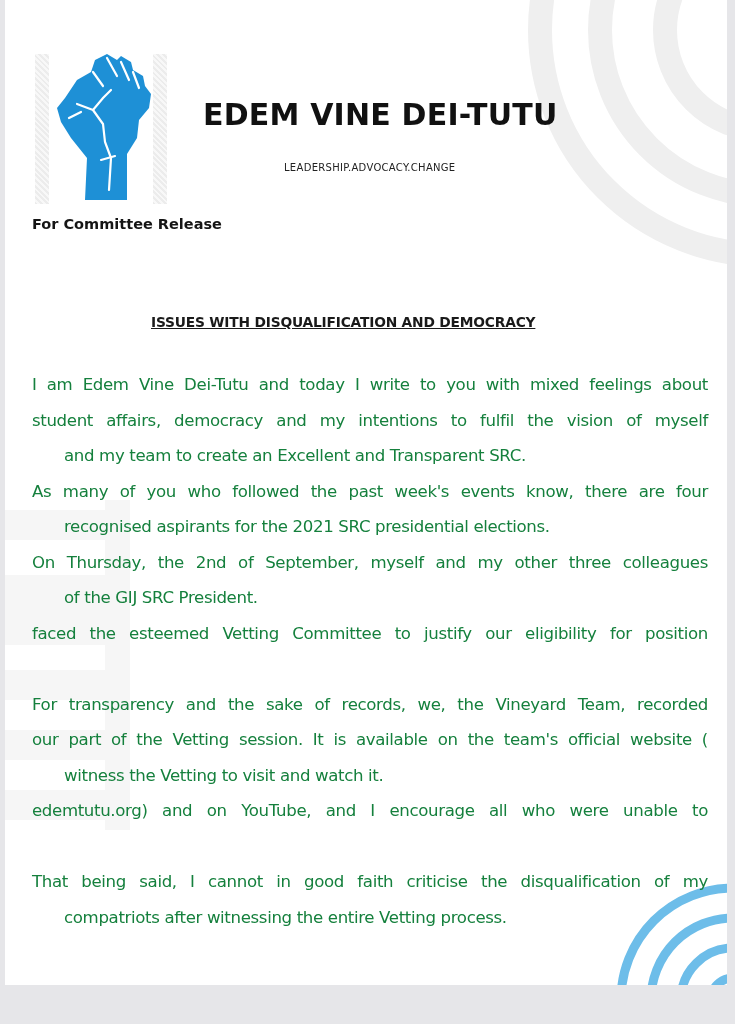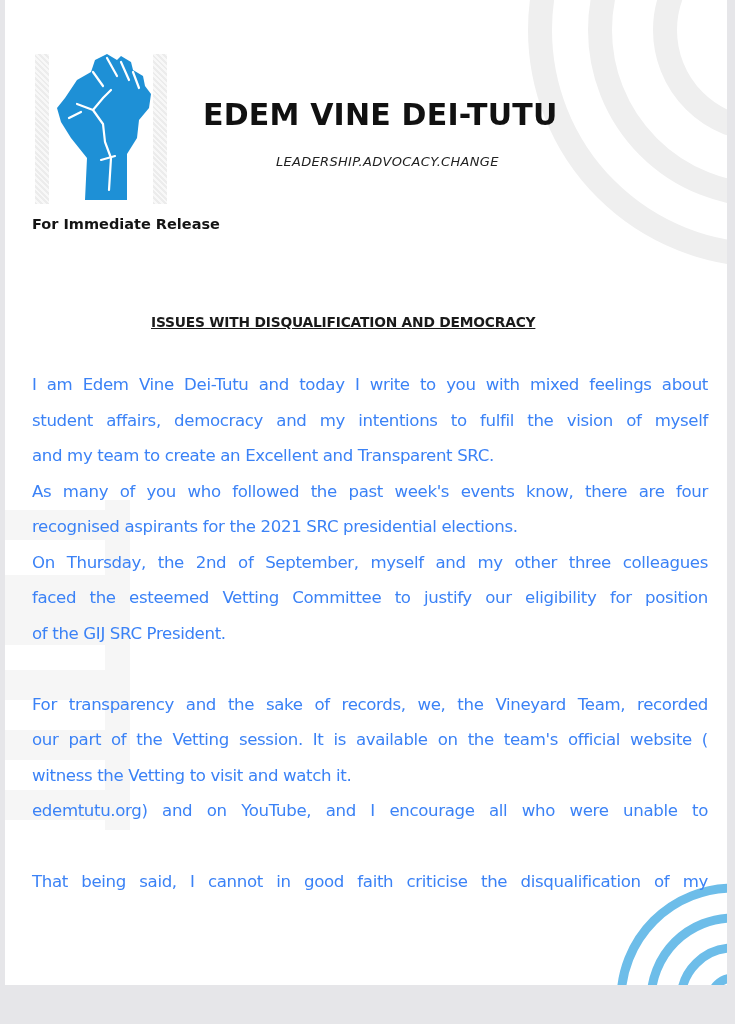--- a/index.html
+++ b/index.html
@@ -20,41 +20,41 @@
       background-image: repeating-linear-gradient(45deg, #ececec 0 2px, #f8f8f8 2px 4px); }
     .logo-bar.left { left: 4px; }
     .logo-bar.right { left: 122px; }
     .logo-wrap svg { position: absolute; left: 16px; top: 0; }
     .brand-name {
       position: absolute; left: 198px; top: 97px; margin: 0;
       font-family: "DejaVu Sans", sans-serif; font-weight: bold; font-size: 30px;
       letter-spacing: 0.2px; color: #111; white-space: nowrap;
     }
     .tagline {
-      position: absolute; left: 267px; top: 150px; margin: 4px;
-      font-size: 13px; letter-spacing: 0.3px; color: #222; white-space: nowrap; font-style: italic;
+      position: absolute; left: 267px; top: 150px; margin: 12px;
+      font-size: 10px; letter-spacing: 0.3px; color: #222; white-space: nowrap;
     }
     .meta { position: absolute; left: 27px; top: 212px; }
     .meta div {
       font-weight: bold; font-size: 14.5px; color: #151515; height: 31px; line-height: 24px;
       white-space: nowrap;
     }
     .headline {
       position: absolute; left: 146px; top: 314px; margin: 0;
       font-weight: bold; font-size: 13.8px; color: #1a1a1a; text-decoration: underline;
       white-space: nowrap; letter-spacing: -0.2px;
     }
     .body-text {
       position: absolute; left: 27px; top: 367px; width: 676px;
-      font-family: "DejaVu Sans", sans-serif; font-size: 16.6px; color: #3b82f6;
+      font-family: "DejaVu Sans", sans-serif; font-size: 16.6px; color: #15803d;
       line-height: 35.5px; letter-spacing: -0.35px; text-align: justify;
     }
     .body-text p { margin: 0; }
     .body-text .line { display: block; text-align: justify; text-align-last: justify; white-space: nowrap; }
-    .body-text .line.last { text-align-last: left; }
+    .body-text .line.last { text-align-last: left; margin-left: 32px; }
     .body-text .spacer { height: 35.5px; }
   </style>
 </head>
 <body>
 
 <div class="page">
 
   <svg class="deco-top-right" viewBox="0 0 722 300">
     <g fill="none" stroke="#efefef" stroke-width="24">
       <circle cx="760" cy="30" r="225"></circle>
@@ -98,46 +98,47 @@
         <path d="M54,110 L68,106"></path>
         <path d="M22,68 L34,62"></path>
       </g>
     </svg>
   </div>
 
   <h1 class="brand-name">EDEM VINE DEI-TUTU</h1>
   <p class="tagline">LEADERSHIP.ADVOCACY.CHANGE</p>
 
   <div class="meta">
-    <div>For Immediate Release</div>
+    <div>For Committee Release</div>
   </div>
 
   <h2 class="headline">ISSUES WITH DISQUALIFICATION AND DEMOCRACY</h2>
 
   <div class="body-text">
     <p>
       <span class="line">I am Edem Vine Dei-Tutu and today I write to you with mixed feelings about</span>
       <span class="line">student affairs, democracy and my intentions to fulfil the vision of myself</span>
       <span class="line last">and my team to create an Excellent and Transparent SRC.</span>
     </p>
     <p>
       <span class="line">As many of you who followed the past week's events know, there are four</span>
       <span class="line last">recognised aspirants for the 2021 SRC presidential elections.</span>
     </p>
     <p>
       <span class="line">On Thursday, the 2nd of September, myself and my other three colleagues</span>
+      <span class="line last">of the GIJ SRC President.</span>
       <span class="line">faced the esteemed Vetting Committee to justify our eligibility for position</span>
-      <span class="line last">of the GIJ SRC President.</span>
     </p>
     <div class="spacer"></div>
     <p>
       <span class="line">For transparency and the sake of records, we, the Vineyard Team, recorded</span>
       <span class="line">our part of the Vetting session. It is available on the team's official website (</span>
       <span class="line last">witness the Vetting to visit and watch it.</span>
       <span class="line">edemtutu.org) and on YouTube, and I encourage all who were unable to</span>
     </p>
     <div class="spacer"></div>
     <p>
       <span class="line">That being said, I cannot in good faith criticise the disqualification of my</span>
+      <span class="line last">compatriots after witnessing the entire Vetting process.</span>
     </p>
   </div>
 
 </div>
 
 </body></html>

